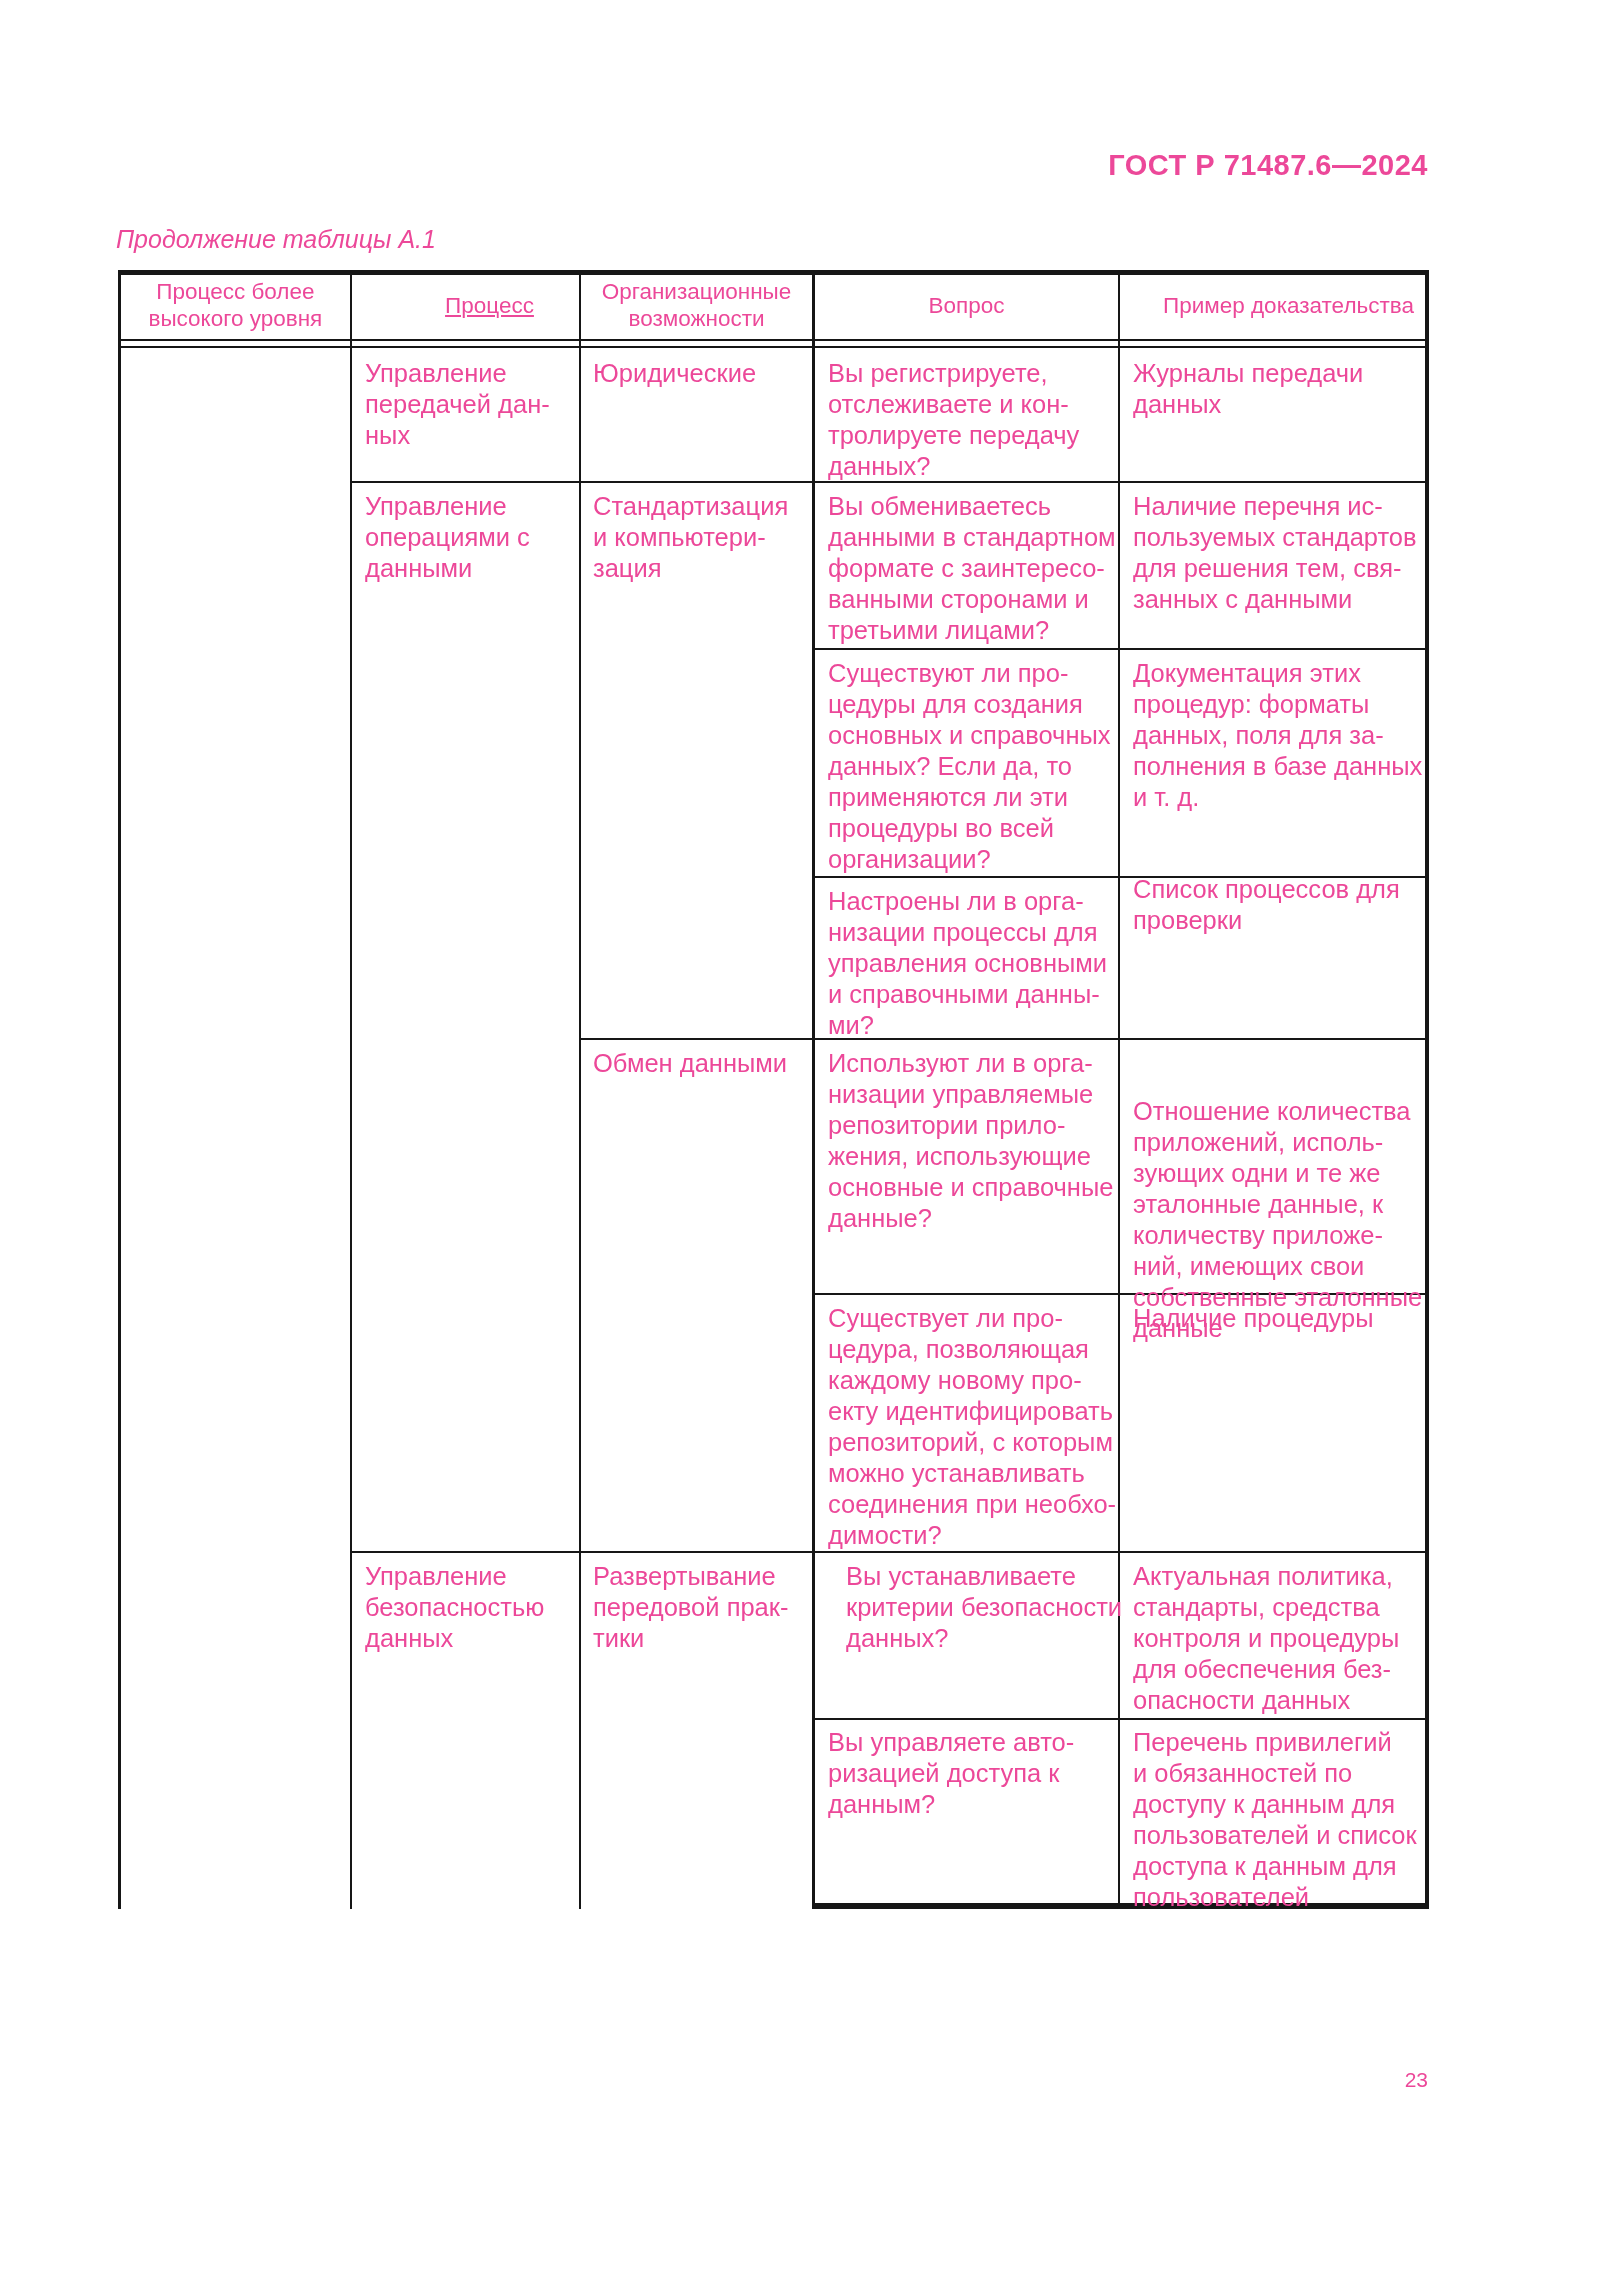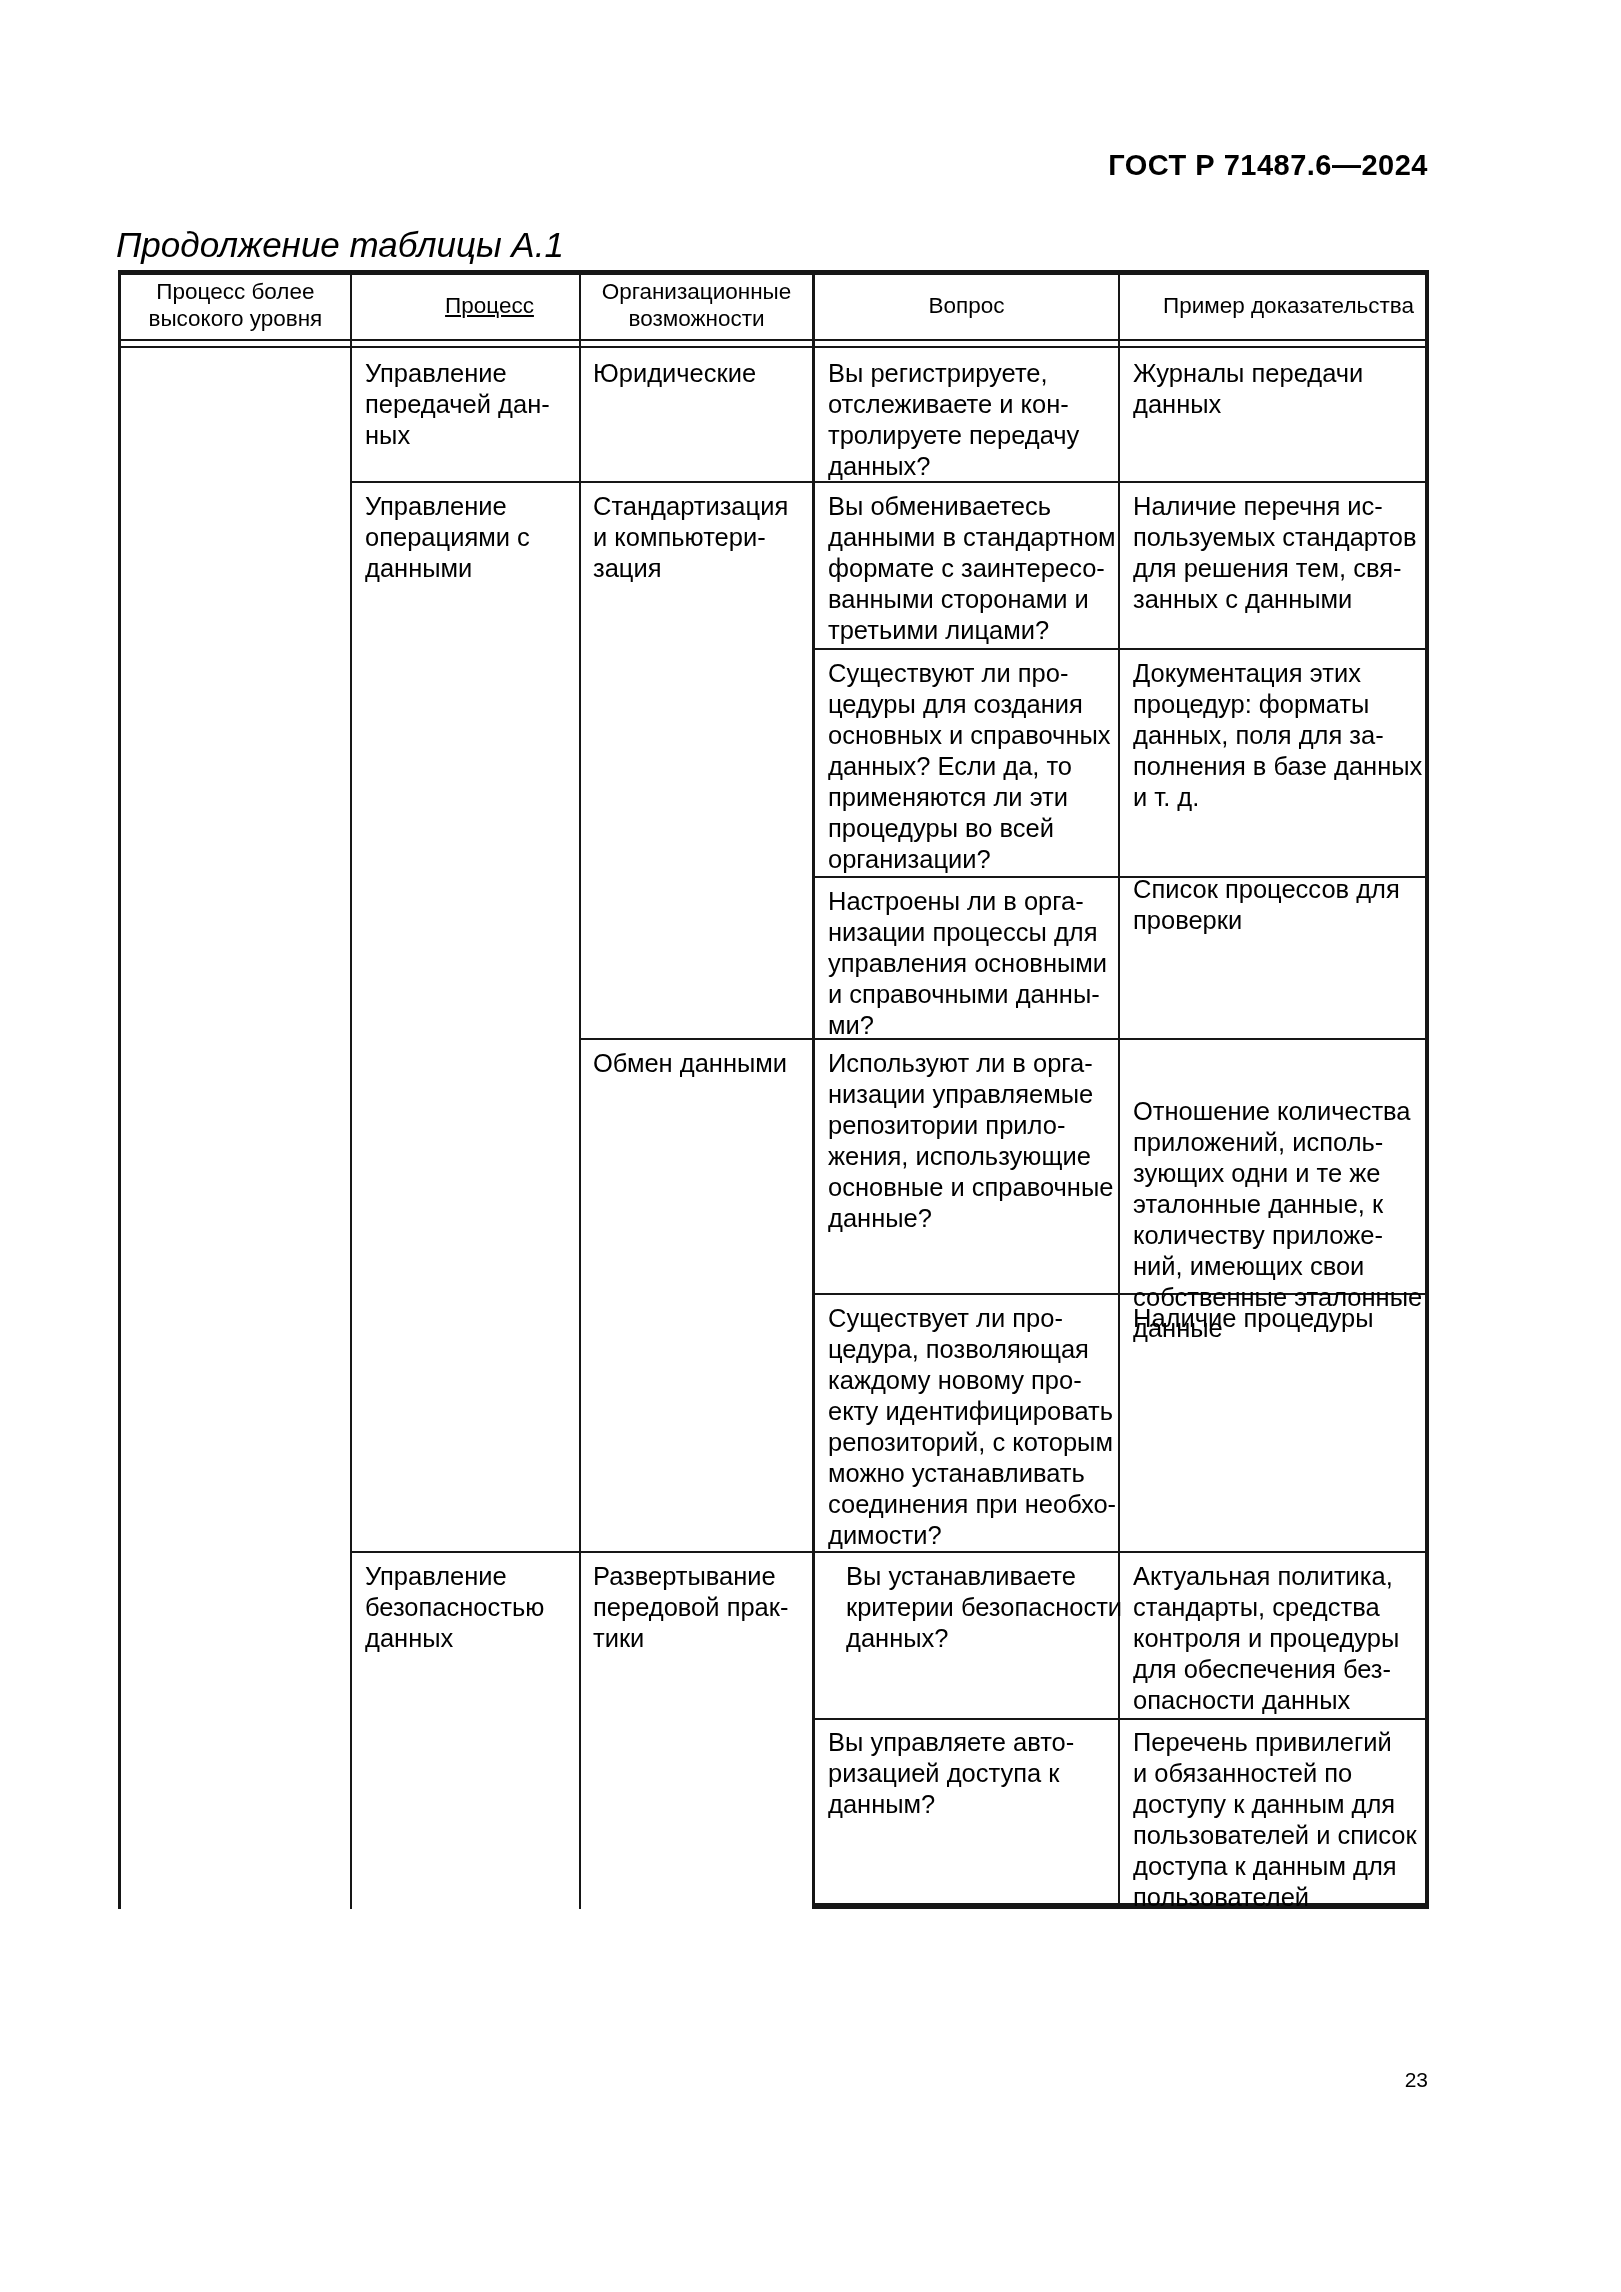--- a/index.html
+++ b/index.html
@@ -1,27 +1,27 @@
 <!DOCTYPE html>
 <html lang="ru"><head>
 <meta charset="utf-8">
 <style>
   html,body{margin:0;padding:0;background:#e8e8e8;}
   .page{
     position:relative;width:1621px;height:2293px;background:#ffffff;
-    font-family:"Liberation Sans","DejaVu Sans",sans-serif;color:#000000;
+    font-family:"Liberation Sans","DejaVu Sans",sans-serif;color:#ec4899;
     margin:0 auto;overflow:hidden;
   }
   .doc-code{
     position:absolute;top:149px;left:118px;width:1310px;
     text-align:right;font-size:29px;font-weight:bold;letter-spacing:0.5px;
   }
   .caption{
     position:absolute;top:225px;left:116px;
-    font-size:35px;font-style:italic;
+    font-size:25px;font-style:italic;
   }
   .page-num{
     position:absolute;top:2068px;left:1098px;width:330px;
     text-align:right;font-size:21px;
   }
   .tbl{position:absolute;left:118px;top:270px;width:1310px;height:1639px;}
   .ln{position:absolute;background:#161616;}
   
   .hl-top   {left:0;    top:0;    width:1310px;height:4.9px;}
   .hl-sep-a {left:0;    top:69px; width:1310px;height:2px;}

